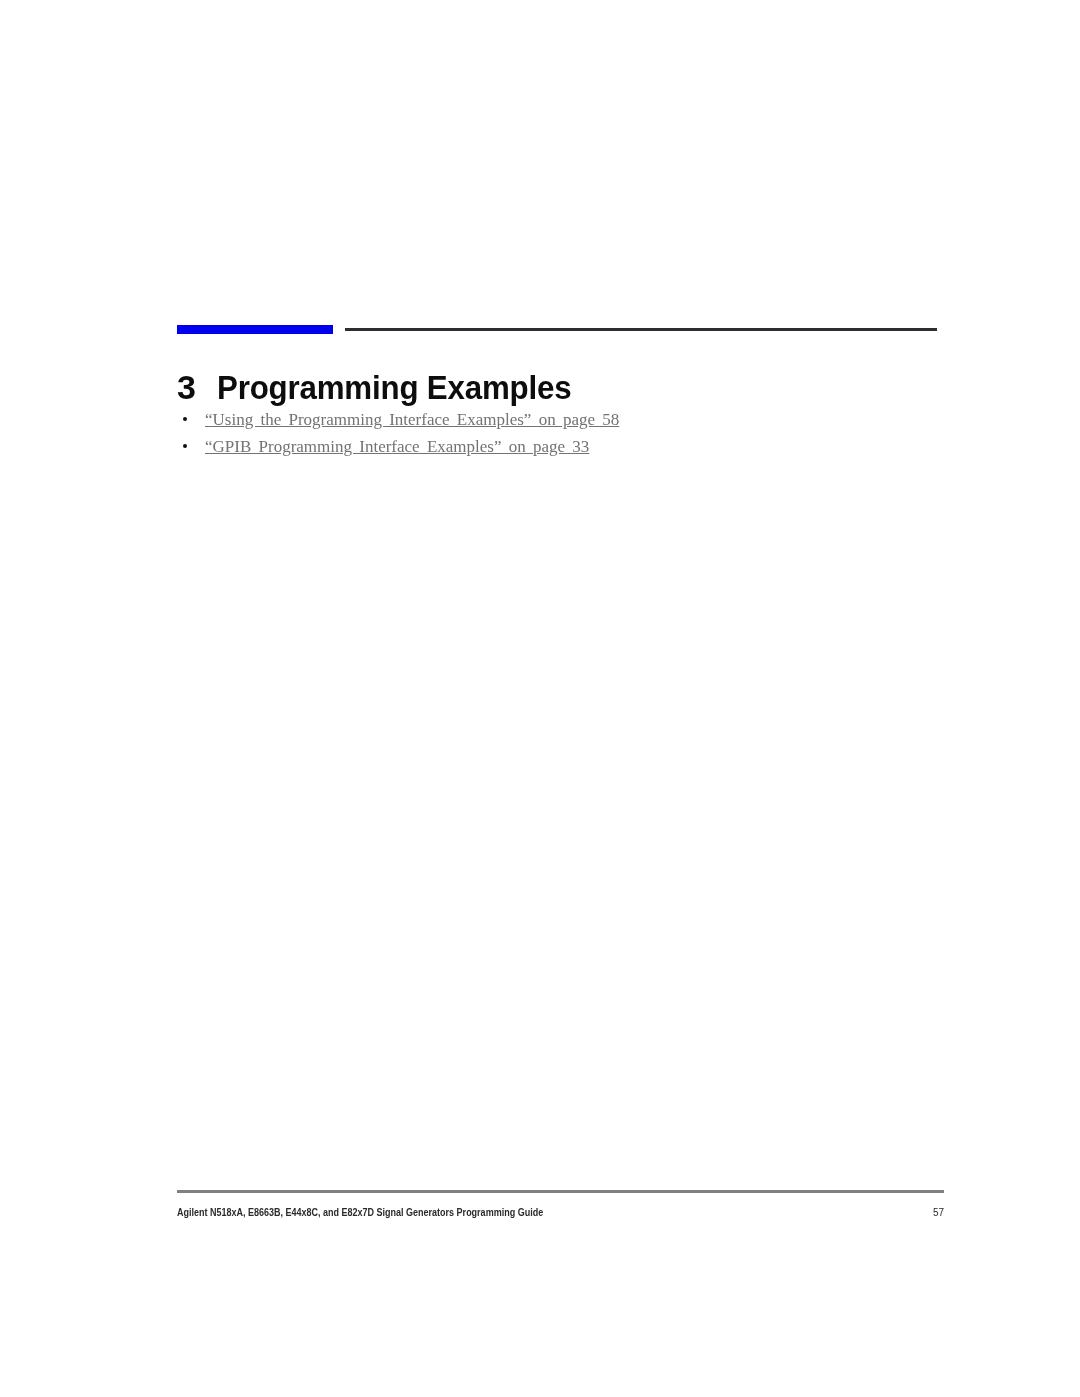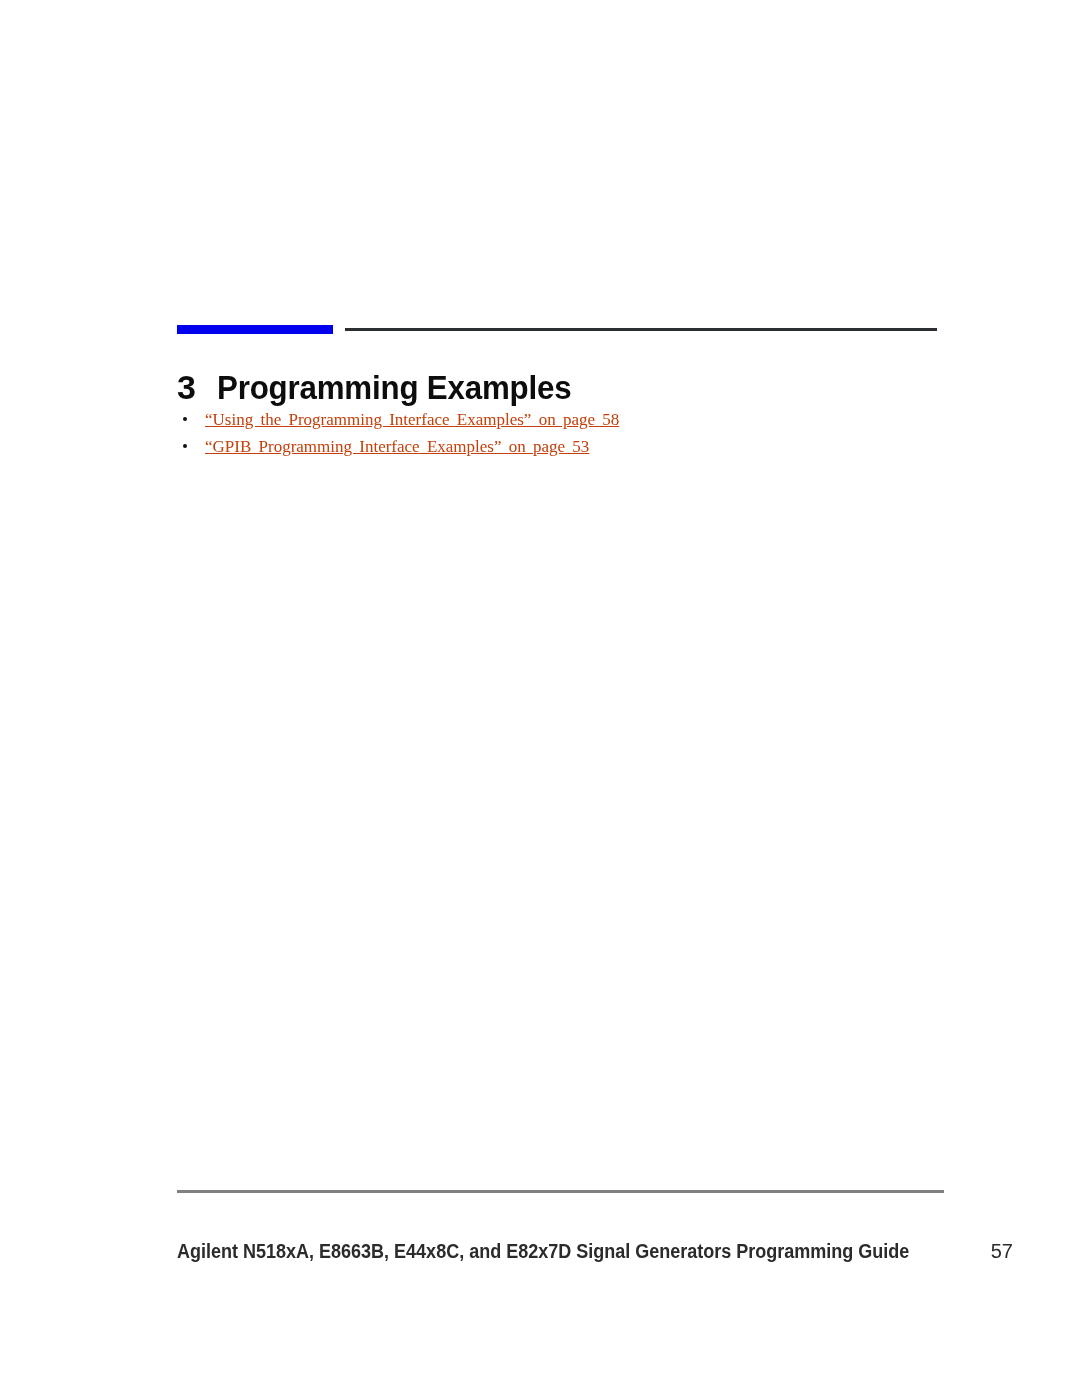--- a/index.html
+++ b/index.html
@@ -95,21 +95,21 @@
     top: 11px;
     width: 4px;
     height: 4px;
     background: #111111;
     border-radius: 50%;
   }
   .xref-link {
     position: absolute;
     left: 28px;
     top: 0;
-    color: #c2410c;
+    color: #737373;
     font-family: "Liberation Serif", "DejaVu Serif", serif;
     font-size: 17px;
     word-spacing: 3px;
     white-space: nowrap;
   }
 
   
   .footer-rule {
     position: absolute;
     left: 177px;
@@ -122,23 +122,22 @@
     position: absolute;
     left: 177px;
     top: 1200px;
     width: 767px;
     height: 24px;
     display: flex;
     align-items: center;
     justify-content: space-between;
     color: #2b2b2b;
     font-family: "Liberation Sans Narrow", "Liberation Sans", sans-serif;
-    font-size: 20px;
+    font-size: 10px;
     font-weight: bold;
-    margin-top: 39px;
   }
   .footer-text {
     transform: scaleX(0.9);
     transform-origin: left center;
     white-space: nowrap;
   }
   .footer-page {
     font-weight: normal;
     text-align: right;
   }
@@ -160,21 +159,21 @@
 
   <div class="xref-list">
 
     <div class="xref-item">
       <span class="xref-bullet"></span>
       <a class="xref-link" href="#">“Using the Programming Interface Examples” on page 58</a>
     </div>
 
     <div class="xref-item">
       <span class="xref-bullet"></span>
-      <a class="xref-link" href="#">“GPIB Programming Interface Examples” on page 53</a>
+      <a class="xref-link" href="#">“GPIB Programming Interface Examples” on page 33</a>
     </div>
 
 
 
   </div>
 
   <div class="footer-rule"></div>
 
   <div class="footer">
     <span class="footer-text">Agilent N518xA, E8663B, E44x8C, and E82x7D Signal Generators Programming Guide</span>

